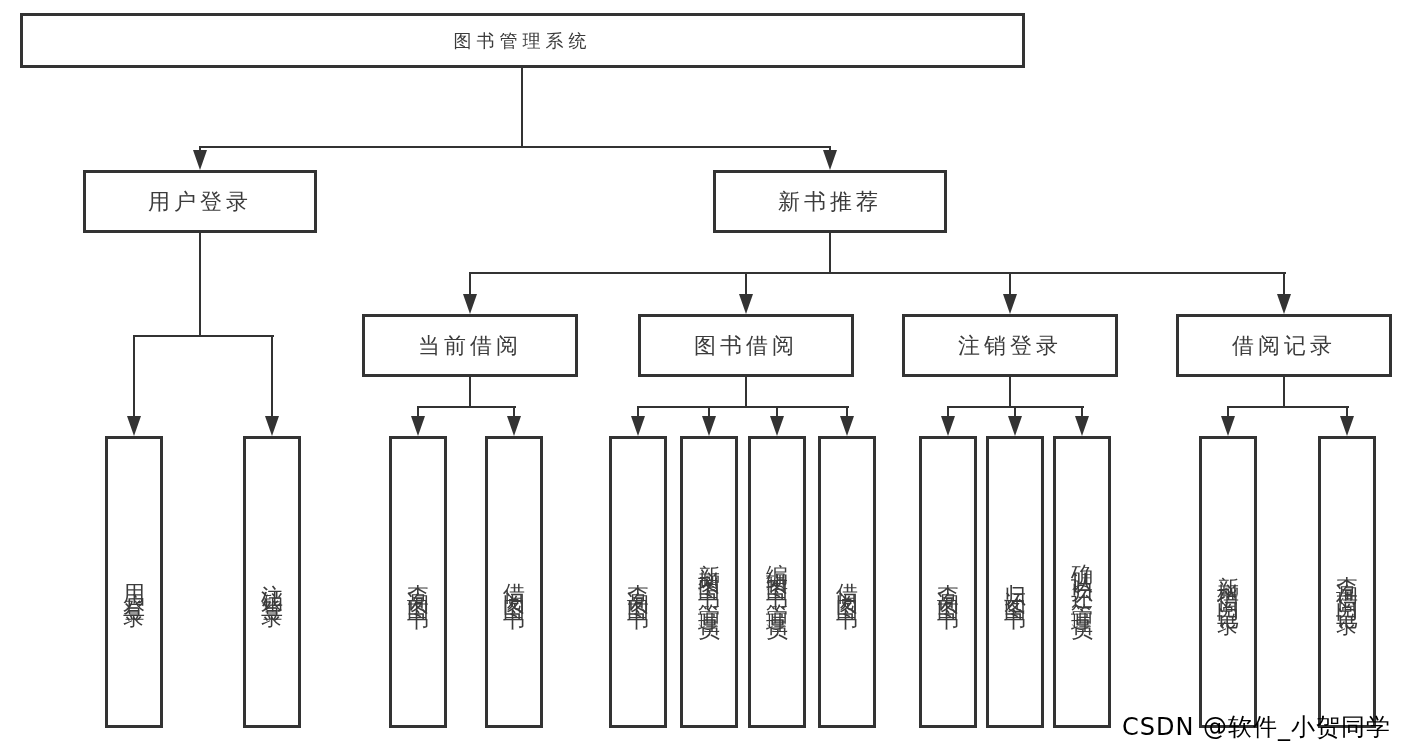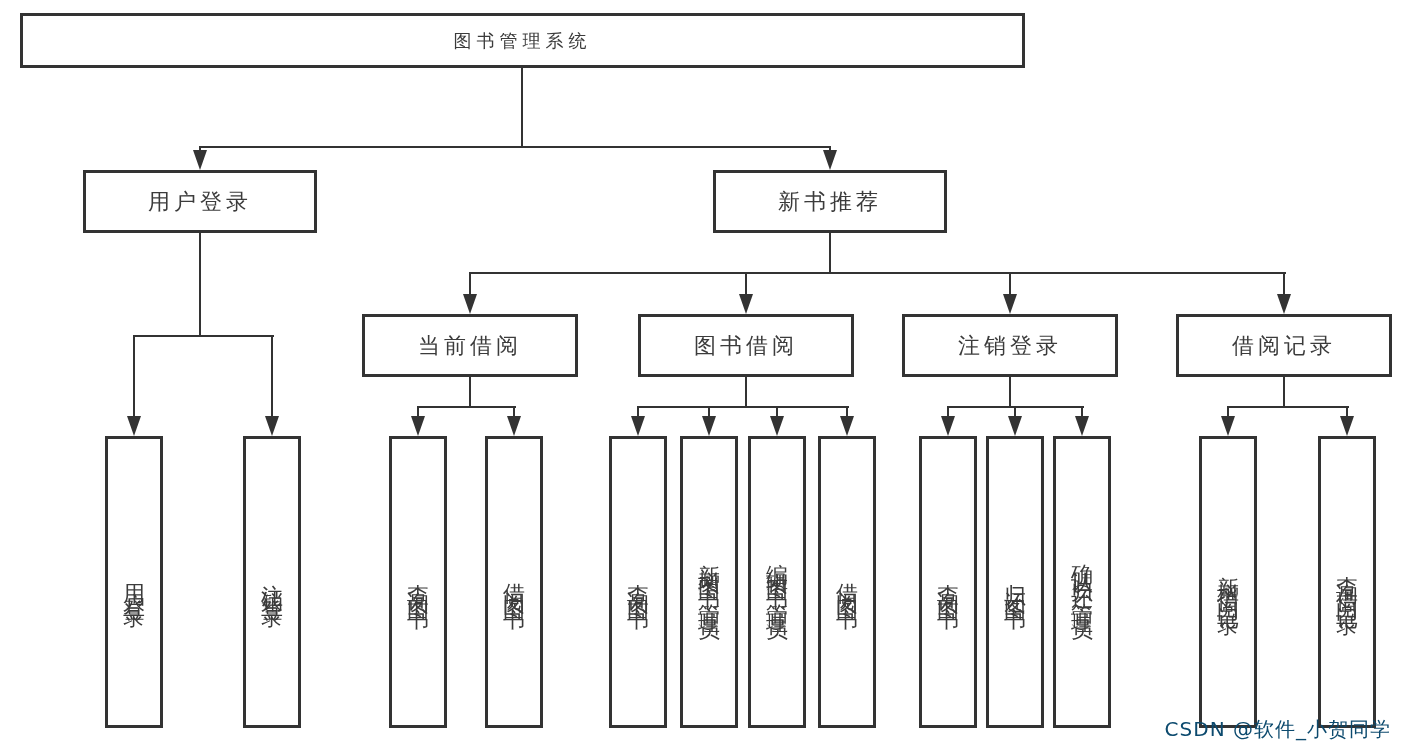--- a/index.html
+++ b/index.html
@@ -26,21 +26,21 @@
   .ln{position:absolute;background:#333333;}
   .ln.v{width:2px;}
   .ln.h{height:2px;}
   .tri{
     position:absolute;width:0;height:0;
     border-left:7px solid transparent;border-right:7px solid transparent;
     border-top:20px solid #333333;
   }
   .watermark{
     position:absolute;right:14px;bottom:4px;z-index:5;
-    font-size:20px;color:#0c4a6e;letter-spacing:1px;white-space:nowrap;
+    font-size:24px;color:#000000;letter-spacing:1px;white-space:nowrap;
   }
 </style>
 </head>
 <body>
 
 <div class="canvas">
 
   <div>
     <div class="ln v" style="left:521px;top:68px;height:80px"></div>
     <div class="ln h" style="left:199px;top:146px;width:632px"></div>

